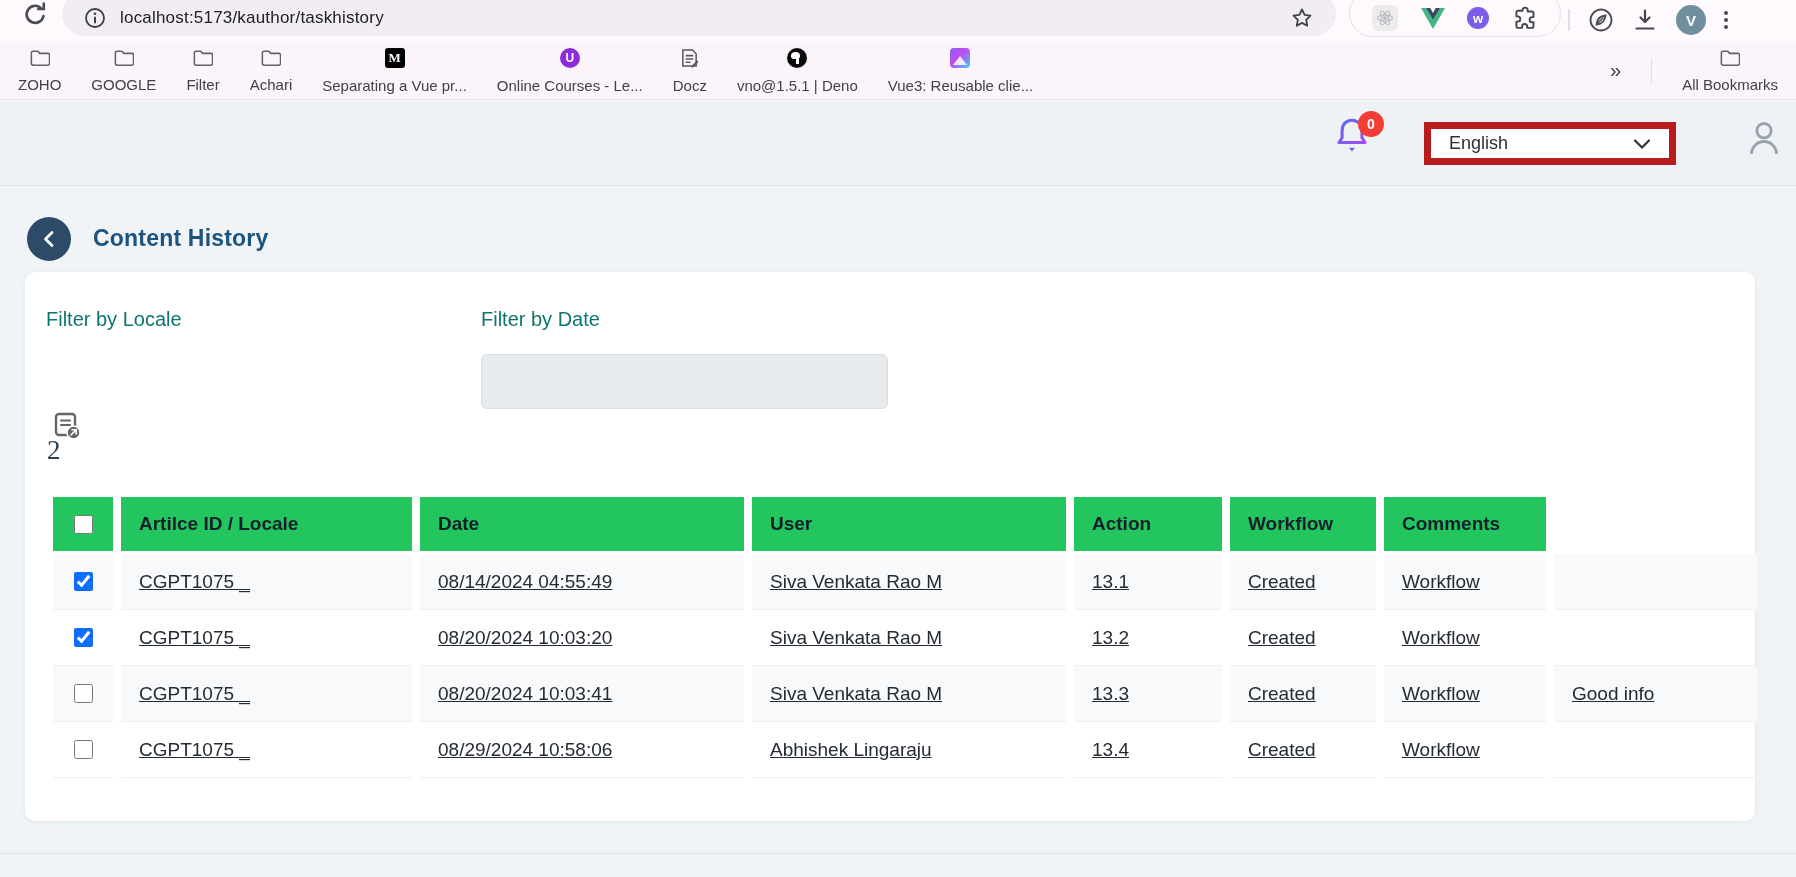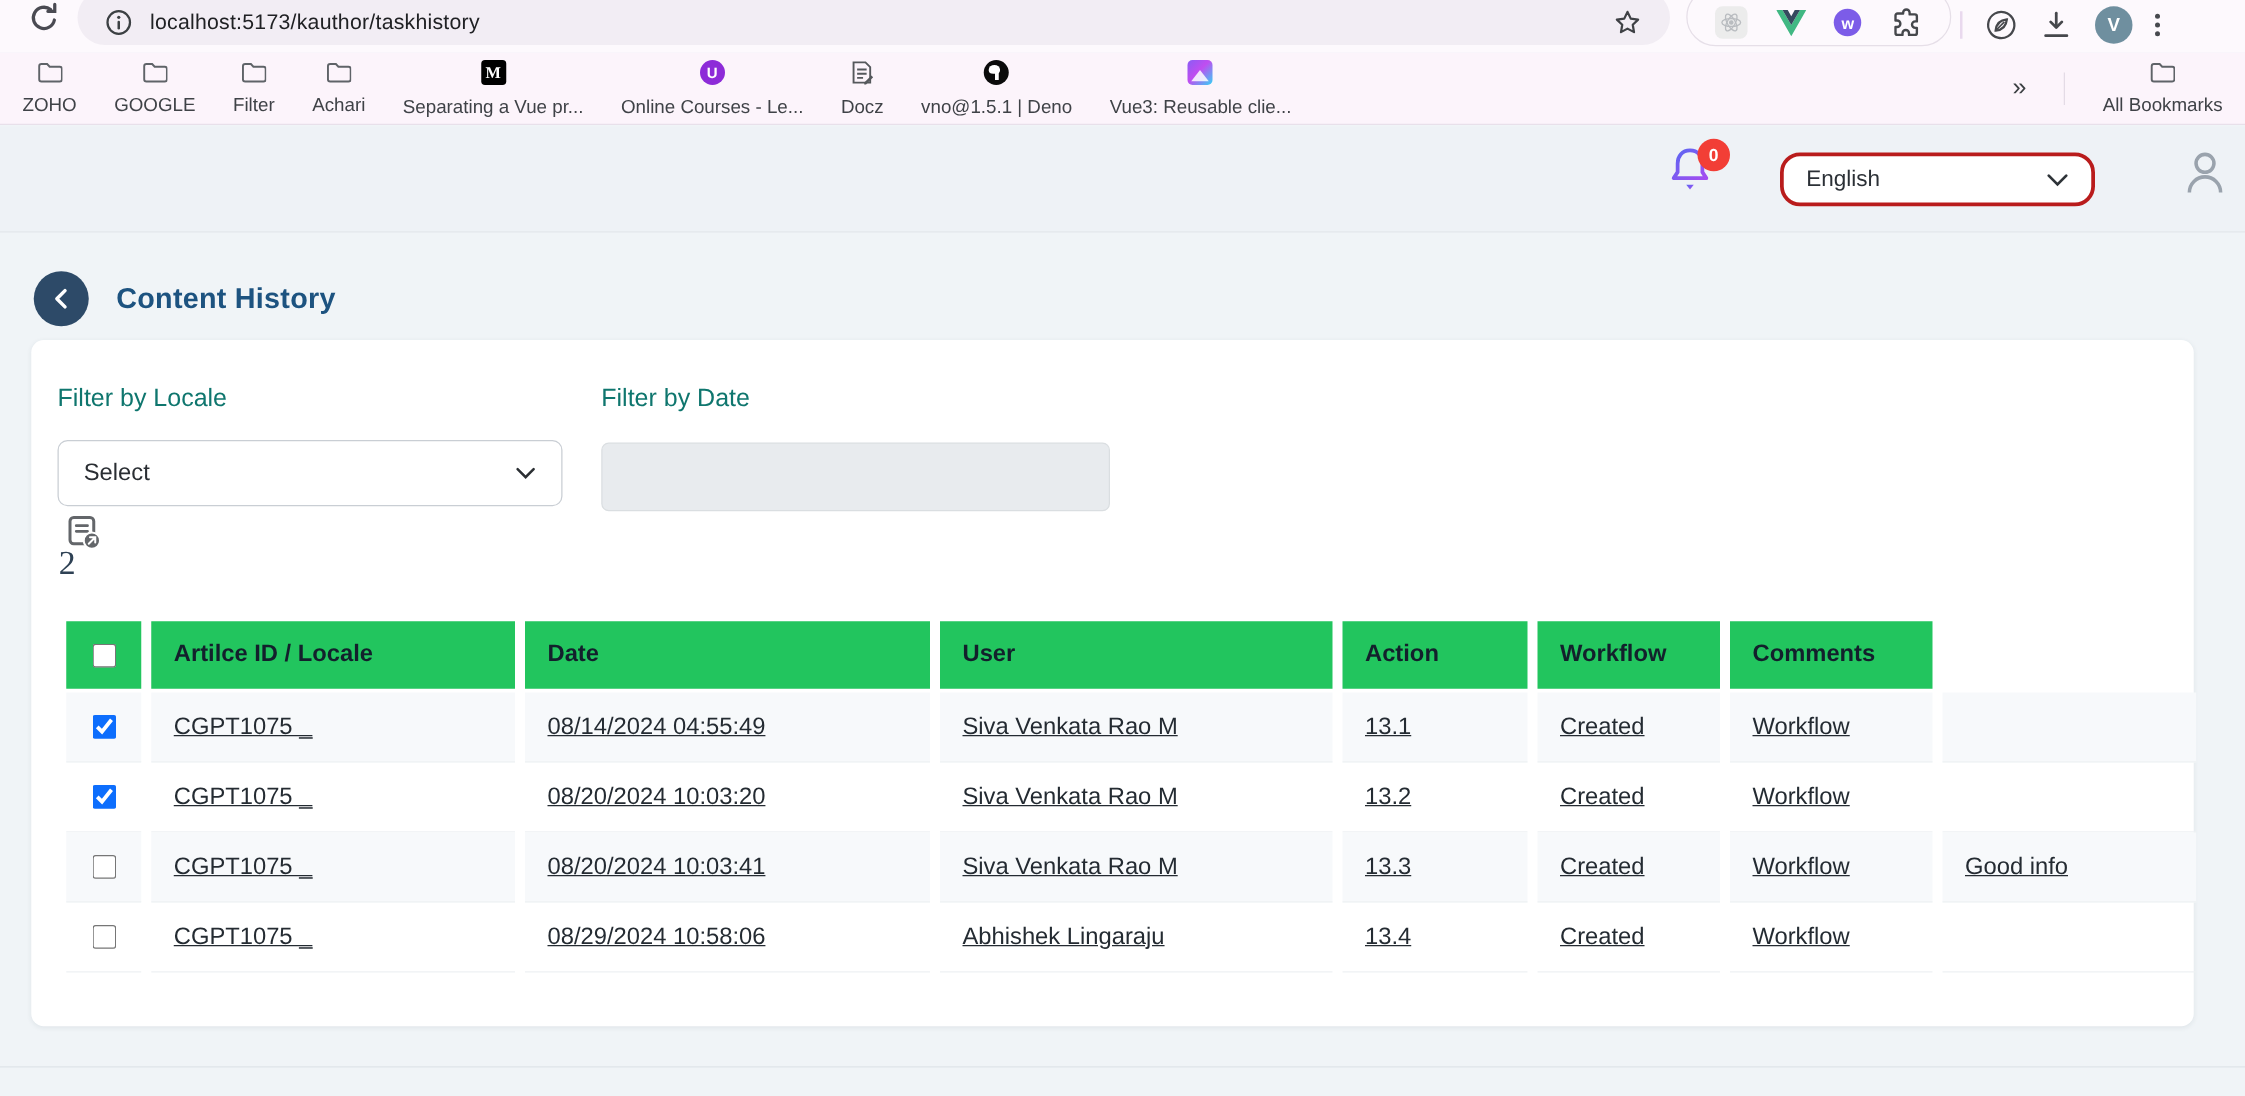--- a/index.html
+++ b/index.html
@@ -32,21 +32,21 @@
   .deno-ci b { position:absolute; left:9px; top:8px; width:3px; height:8px; background:#fff; }
   .grad-sq { width:20px; height:20px; border-radius:4px; background:linear-gradient(135deg,#8a5cf5 0%,#c04df0 45%,#34d3f5 100%); position:relative; overflow:hidden; }
   .grad-sq i { position:absolute; left:3px; bottom:3px; width:0; height:0; border-left:7px solid transparent; border-right:7px solid transparent; border-bottom:9px solid rgba(255,255,255,.85); }
   .bm-overflow { margin-left:auto; font-size:20px; color:#3c4043; }
   .bm-divider { width:1px; height:26px; background:#e4dbe6; }
 
   
   .app-band { position:absolute; left:0; top:101px; width:1796px; height:85px; background:#eef2f6; border-bottom:1px solid #e3e8ec; }
   .bell-wrap { position:absolute; left:1334px; top:14px; width:52px; height:50px; }
   .badge { position:absolute; left:24px; top:-4px; min-width:26px; height:26px; border-radius:13px; background:#f23e36; color:#fff; font-size:14px; font-weight:700; display:flex; align-items:center; justify-content:center; }
-  .lang-select { position:absolute; left:1424px; top:21px; width:252px; height:43px; background:#fff; border:3px solid #b91c1c; border-radius:16px; display:flex; align-items:center; padding:0 18px;justify-content:space-between; }
+  .lang-select { position:absolute; left:1424px; top:21px; width:252px; height:43px; background:#fff; border:7px solid #b91c1c; border-radius:0; display:flex; align-items:center; padding:0 18px;justify-content:space-between; }
   .lang-select span { font-size:18px; color:#2b3036; flex:1; }
   .user-icon { position:absolute; left:1744px; top:16px; }
 
   
   .content { position:absolute; left:0; top:187px; width:1796px; height:690px; background:#f0f4f7; }
   .back-btn { position:absolute; left:27px; top:30px; width:44px; height:44px; border-radius:50%; background:#2d4a68; display:flex; align-items:center; justify-content:center; }
   .page-title { position:absolute; left:93px; top:38px; font-size:23px; font-weight:700; color:#1d5380; letter-spacing:.2px; }
   .footer-line { position:absolute; left:0; top:666px; width:1796px; border-top:1px solid #dee4e9; }
 
   .card { position:absolute; left:25px; top:85px; width:1730px; height:549px; background:#fff; border-radius:10px; box-shadow:0 1px 4px rgba(40,60,80,.08); }
@@ -239,26 +239,20 @@
 <div class="content">
   <div class="back-btn">
     <svg width="18" height="20" viewBox="0 0 18 20" fill="none" stroke="#ffffff" stroke-width="2.8" stroke-linecap="round" stroke-linejoin="round">
         <path d="M12 3.5 L5.5 10 12 16.5"></path>
       </svg>
   </div>
   <div class="page-title">Content History</div>
 
   <div class="card">
     <div class="f-label locale-label">Filter by Locale</div>
-    <div class="select-box">
-      <span>Select</span>
-      <svg width="17" height="11" viewBox="0 0 18 12" fill="none" stroke="#2b2f33" stroke-width="2.2" stroke-linecap="round">
-          <path d="M2 2.5 l7 7 7 -7"></path>
-        </svg>
-    </div>
     <div class="f-label date-label">Filter by Date</div>
     <input class="date-input" value="" style="">
 
     <div class="compare-wrap">
       <svg width="30" height="30" viewBox="0 0 30 30">
         <rect x="4" y="4" width="19" height="21" rx="3" fill="none" stroke="#63666a" stroke-width="2.4"></rect>
         <path d="M9 10.5 h9 M9 15 h9" stroke="#63666a" stroke-width="2.2" stroke-linecap="round"></path>
         <circle cx="21.5" cy="22.5" r="6.5" fill="#63666a" stroke="#ffffff" stroke-width="1.6"></circle>
         <path d="M19 25 l5 -5 M20 19.8 h4.2 v4.2" stroke="#ffffff" stroke-width="1.6" stroke-linecap="round" fill="none"></path>
       </svg>

